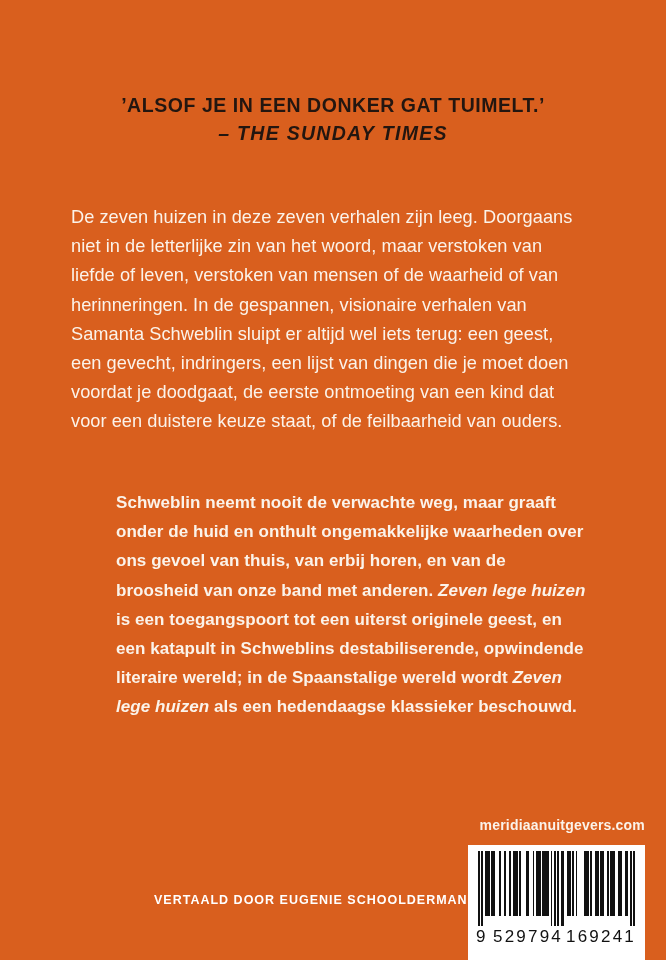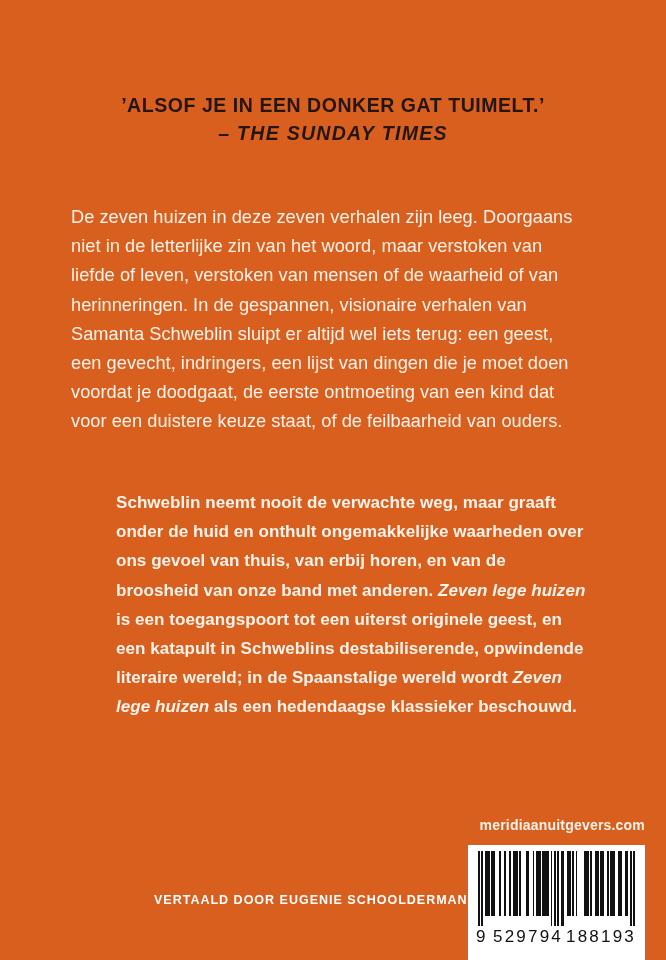--- a/index.html
+++ b/index.html
@@ -196,17 +196,17 @@
         <span class="short" style="left: 82.1053%; width: 1.05263%;"></span>
         <span class="short" style="left: 84.2105%; width: 3.15789%;"></span>
         <span class="short" style="left: 89.4737%; width: 2.10526%;"></span>
         <span class="short" style="left: 93.6842%; width: 2.10526%;"></span>
         <span style="left: 96.8421%; width: 1.05263%;"></span>
         <span style="left: 98.9474%; width: 1.05263%;"></span>
       </div>
     <div class="barcode-digits">
       <span class="grp-lead">9</span>
       <span class="grp">529794</span>
-      <span class="grp">188193</span>
+      <span class="grp">169241</span>
     </div>
   </div>
 
 </div>
 
 </body></html>

